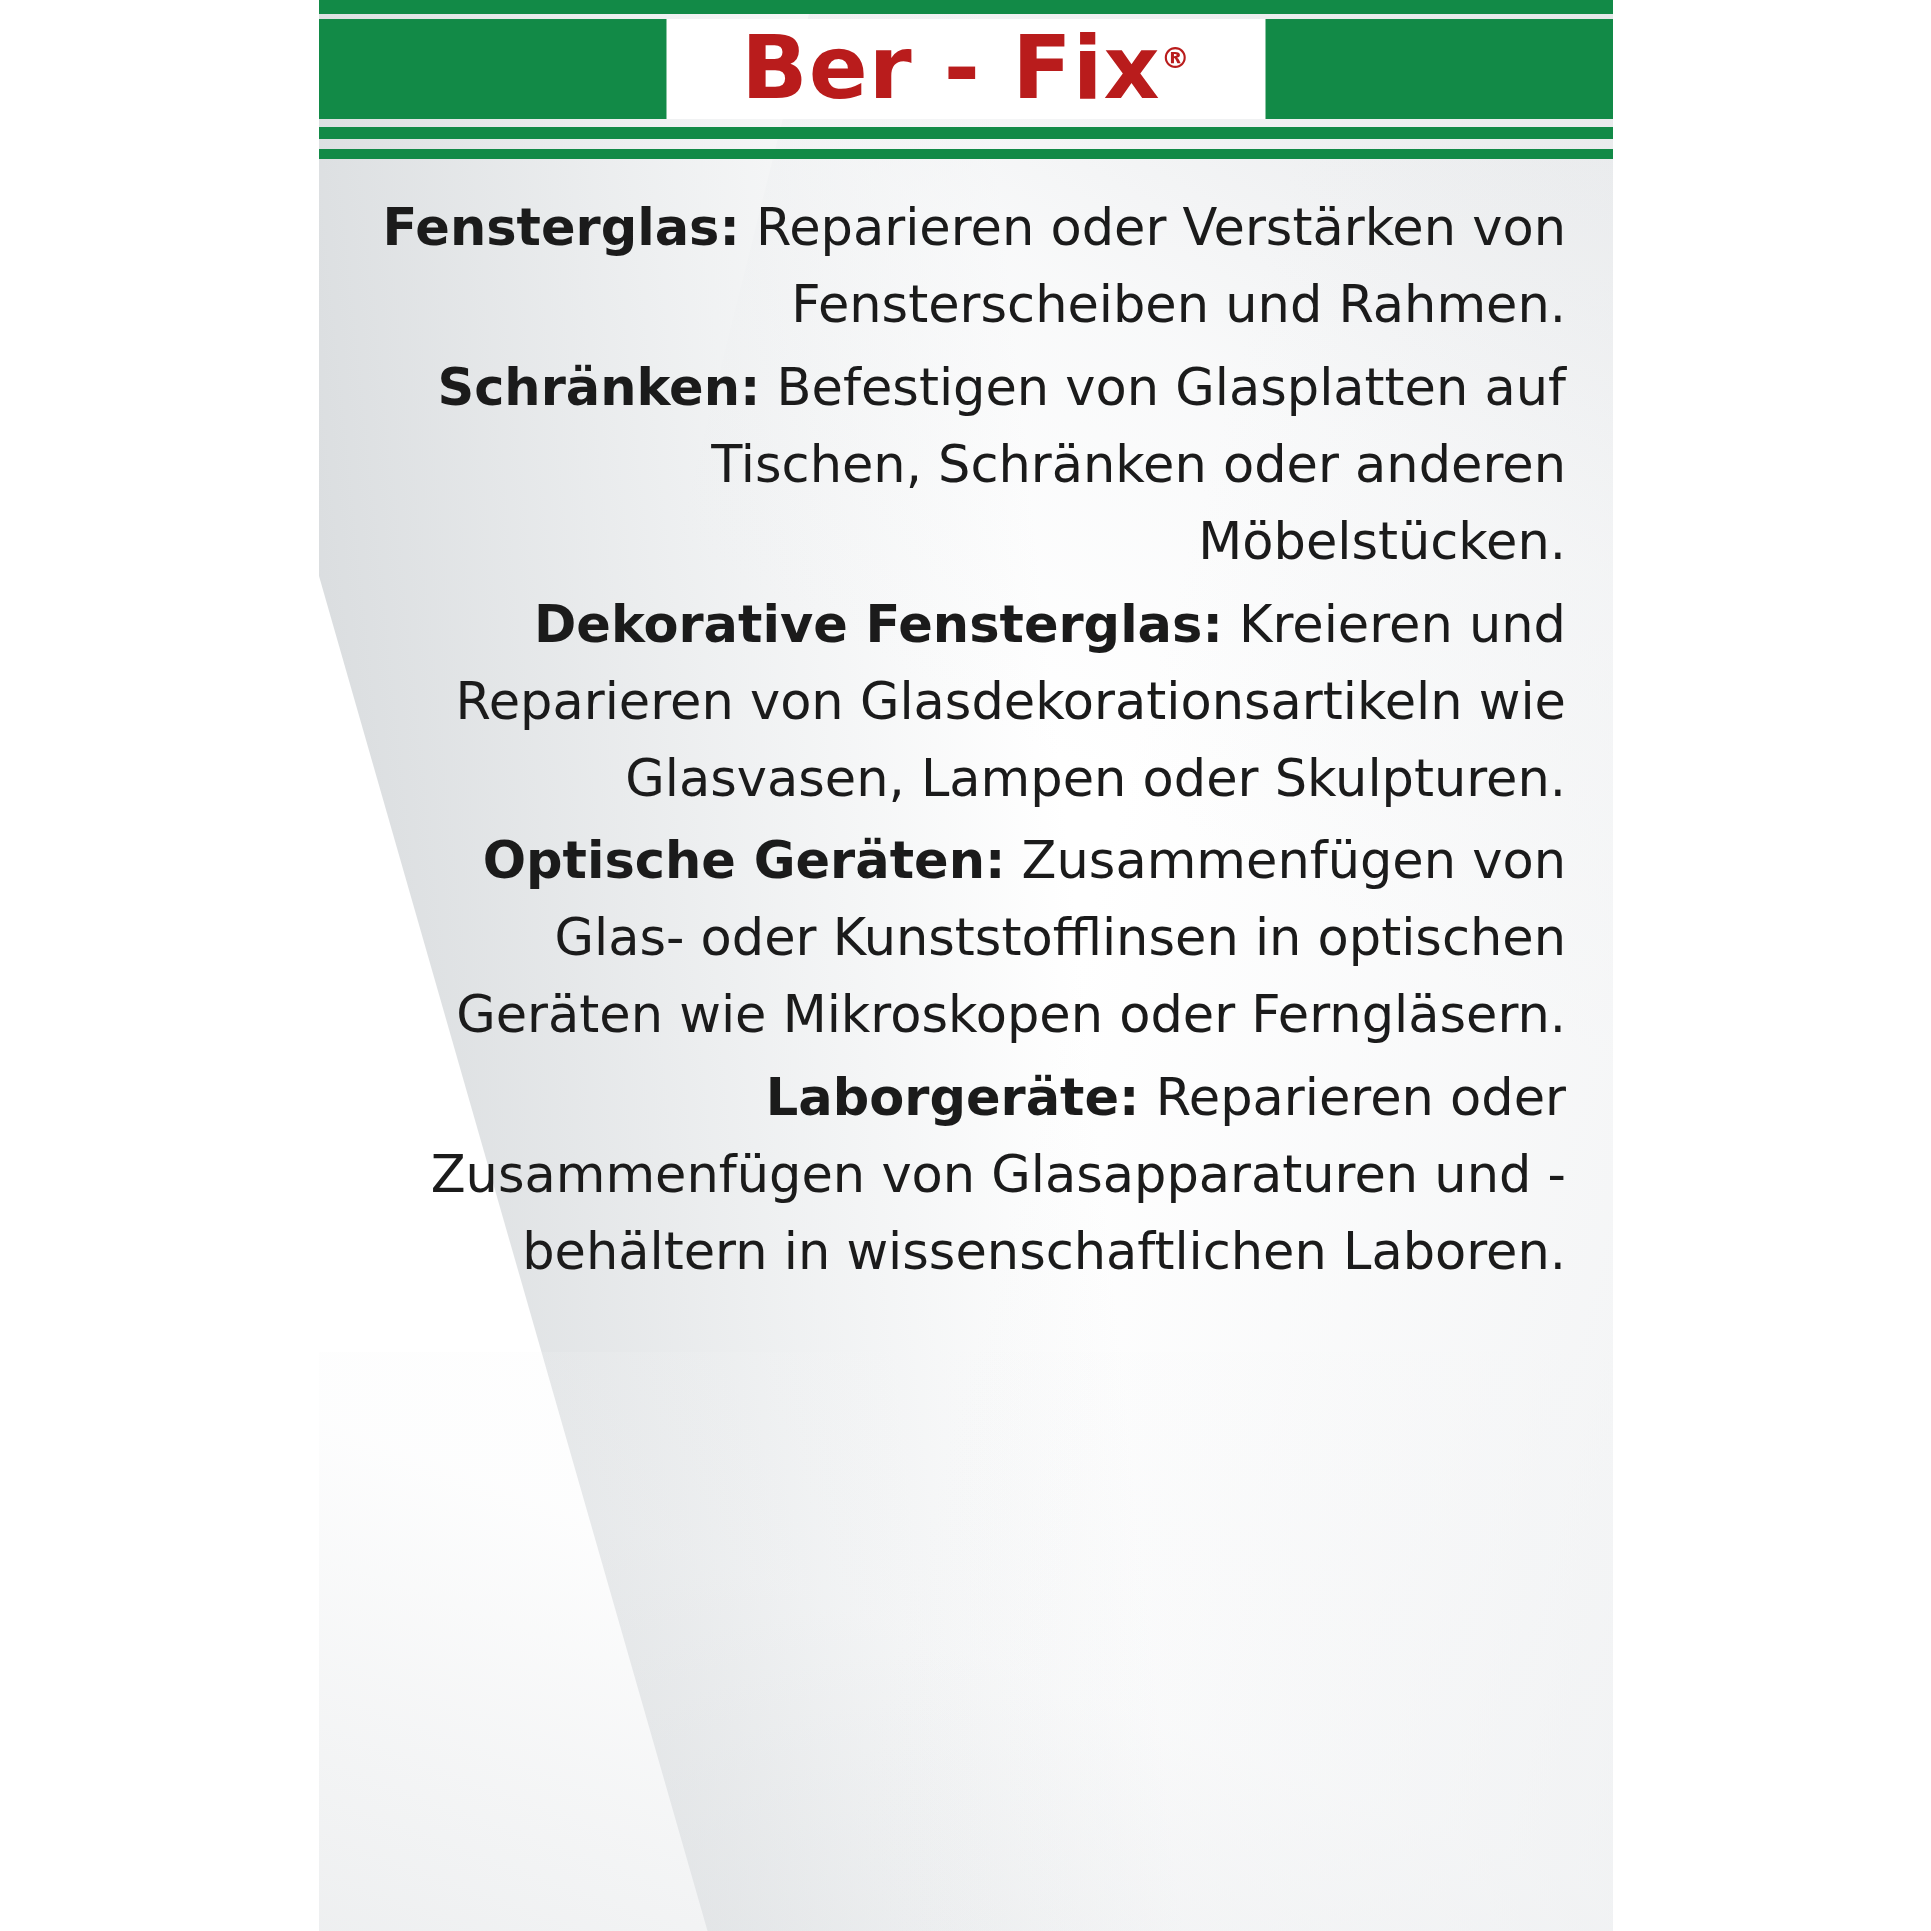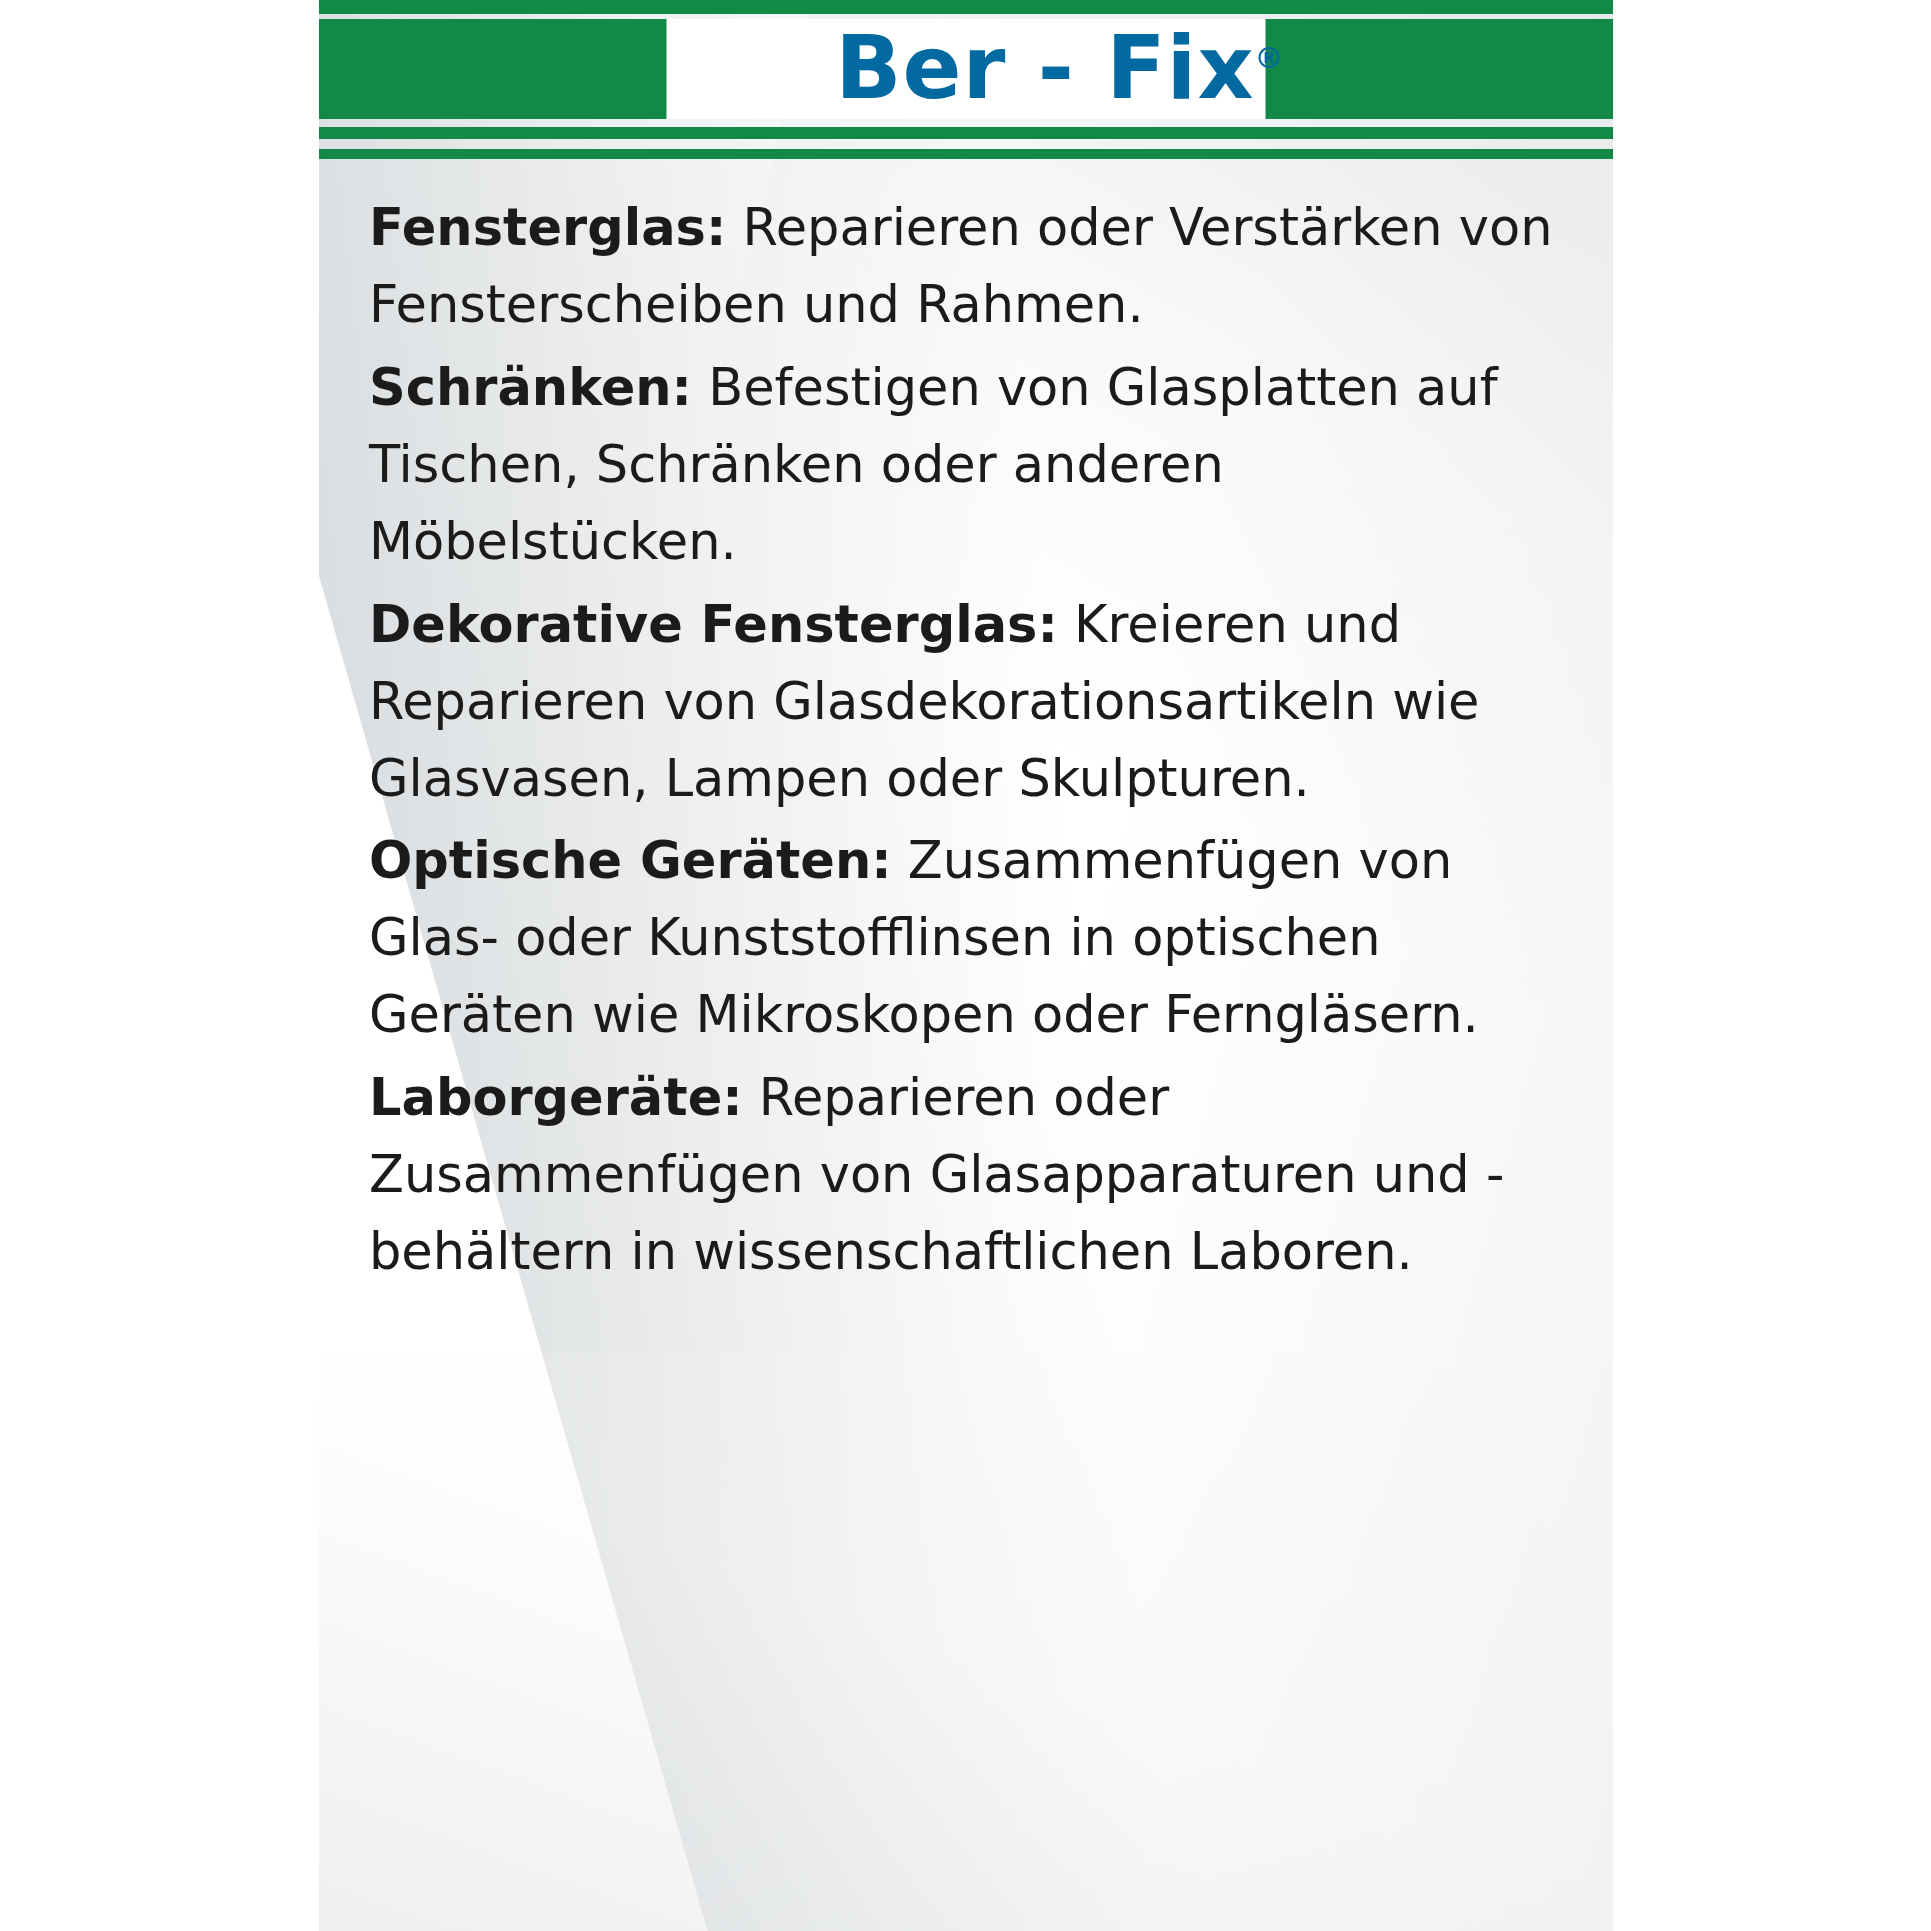--- a/index.html
+++ b/index.html
@@ -95,22 +95,22 @@
     width: 599px;
     height: 100px;
     background: #ffffff;
   }
   .logo-text {
     position: absolute;
     left: 50%;
     transform: translateX(-50%);
     top: 15.4px;
     width: 637px;
-    text-align: right;
-    color: #0369a1;
+    text-align: center;
+    color: #b91c1c;
     font-weight: bold;
     font-size: 87px;
     line-height: 106px;
     letter-spacing: 1px;
     white-space: nowrap;
   }
   .logo-reg {
     font-size: 29px;
     vertical-align: super;
     font-weight: bold;
@@ -138,21 +138,21 @@
     position: absolute;
     left: 50px;
     top: 189px;
     width: 1197px;
     color: #1b1b1b;
     font-size: 51px;
     line-height: 77px;
   }
   .item {
     margin: 0 0 5.8px 0;
-    text-align: left;
+    text-align: right;
     word-wrap: break-word;
   }
   .item .lead {
     font-weight: bold;
   }
   .item .body {
     font-weight: normal;
   }
 </style>
 </head>

